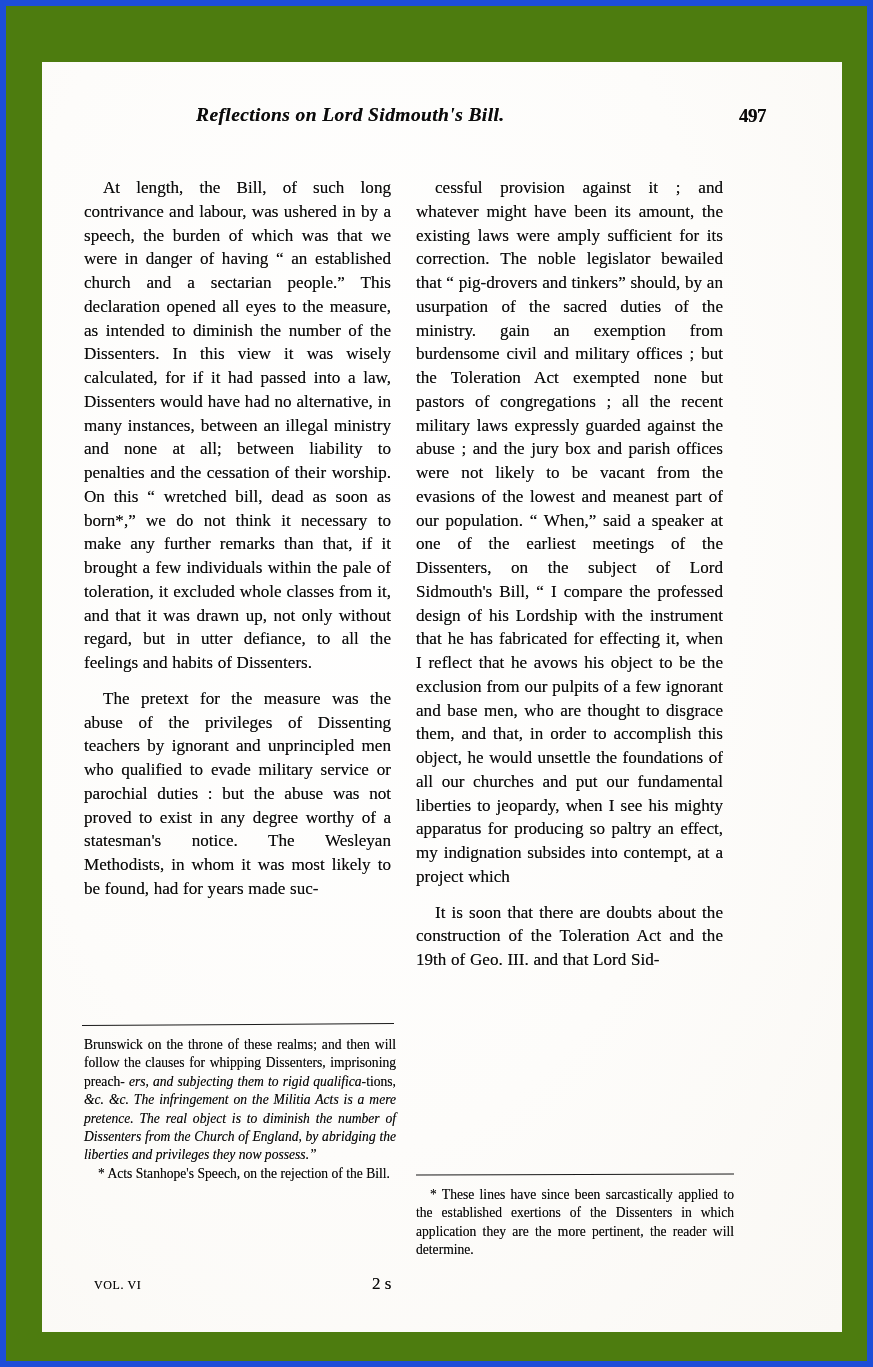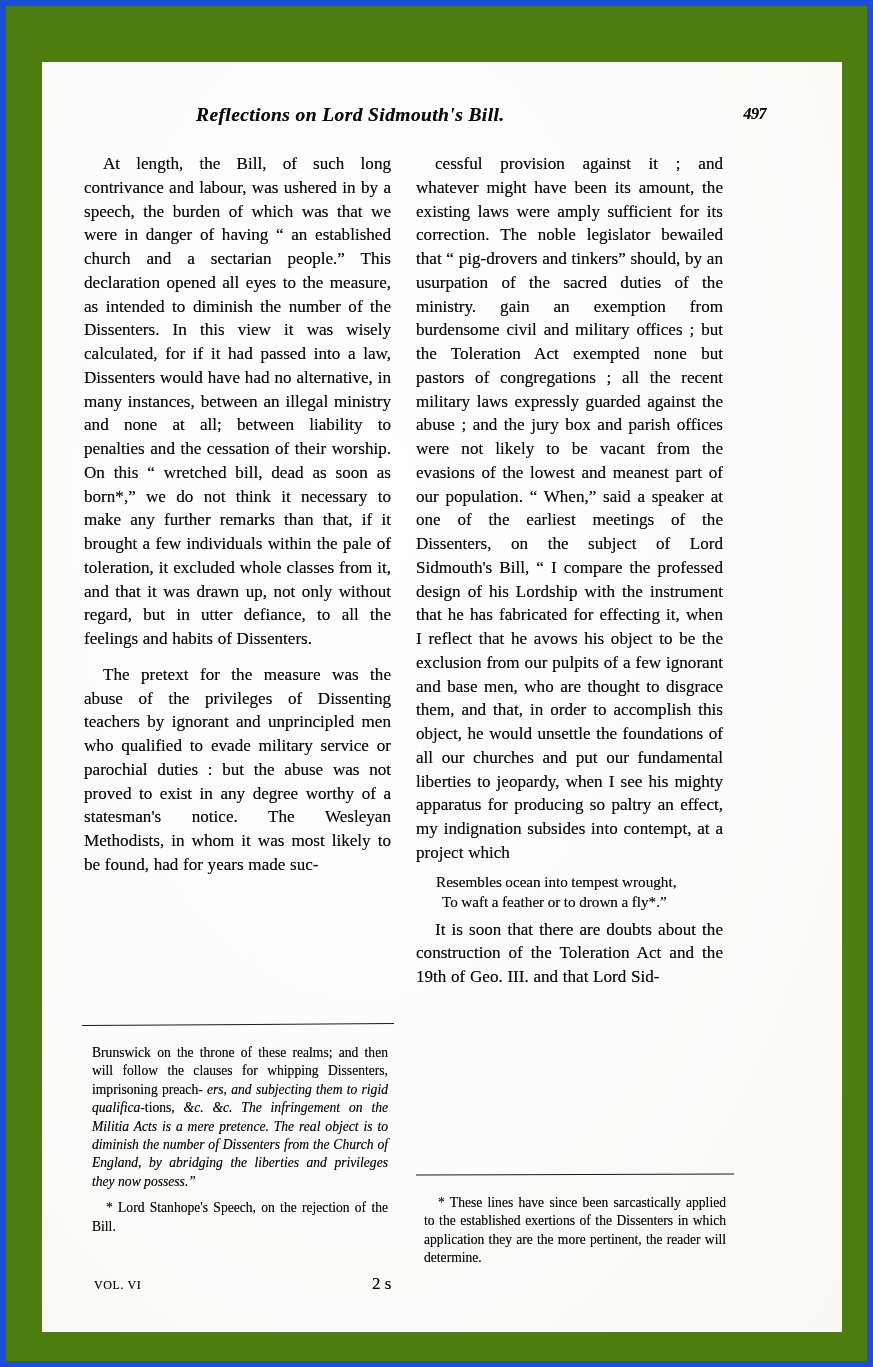--- a/index.html
+++ b/index.html
@@ -49,23 +49,22 @@
     font-style: italic;
     font-weight: bold;
     font-size: 19.5px;
     letter-spacing: 0.4px;
     white-space: nowrap;
   }
   #head-folio {
     position: absolute;
     right: 12px; top: 1px;
     font-weight: bold;
-    font-size: 16px;
+    font-size: 19px;
     letter-spacing: -0.5px;
-    font-style: italic;
   }
 
   
   .column {
     position: absolute;
     top: 146px;
     width: 307px;
     font-size: 17.1px;
     line-height: 23.75px;
     text-align: justify;
@@ -73,21 +72,21 @@
     -webkit-hyphens: none;
     hyphens: none;
   }
   #col-left  { left: 78px;  }
   #col-right { left: 410px; }
 
   .para { margin: 0; text-indent: 19px; }
   .para + .para { margin-top: 12px; }
 
   
-  .para { word-spacing: 0.4px; }
+  .para { word-spacing: 0.4px; margin-top: 24px; }
 
   
   .verse {
     margin: 7px 0 6px 0;
     font-size: 15.2px;
     line-height: 20px;
     text-indent: 0;
     padding-left: 20px;
     text-align: left;
     word-spacing: -0.3px;
@@ -107,21 +106,21 @@
   .footnote {
     position: absolute;
     width: 312px;
     font-size: 13.6px;
     line-height: 18.4px;
     text-align: justify;
   }
   #footnote-left  { left: 78px;  top: 1030px; }
   #footnote-right { left: 410px; top: 1180px; width: 318px; }
 
-  .fn-para { margin: 8px; text-indent: 0; }
+  .fn-para { margin: 0; text-indent: 0; }
   .fn-para.indented { text-indent: 14px; }
   .fn-italic { font-style: italic; }
 
   
   #vol-mark {
     position: absolute;
     left: 88px; top: 1272px;
     font-size: 12px;
     font-variant: small-caps;
     letter-spacing: 0.6px;
@@ -153,34 +152,30 @@
   </div>
 
   <div class="column" id="col-left">
     <p class="para">At length, the Bill, of such long contrivance and labour, was ushered in by a speech, the burden of which was that we were in danger of having “ an established church and a sectarian people.” This declaration opened all eyes to the measure, as intended to diminish the number of the Dissenters. In this view it was wisely calculated, for if it had passed into a law, Dissenters would have had no alternative, in many instances, between an illegal ministry and none at all; between liability to penalties and the cessation of their worship. On this “ wretched bill, dead as soon as born*,” we do not think it necessary to make any further remarks than that, if it brought a few individuals within the pale of toleration, it excluded whole classes from it, and that it was drawn up, not only without regard, but in utter defiance, to all the feelings and habits of Dissenters.</p>
     <p class="para">The pretext for the measure was the abuse of the privileges of Dissenting teachers by ignorant and unprincipled men who qualified to evade military service or parochial duties : but the abuse was not proved to exist in any degree worthy of a statesman's notice. The Wesleyan Methodists, in whom it was most likely to be found, had for years made suc-</p>
   </div>
 
   <div class="column" id="col-right">
     <p class="para">cessful provision against it ; and whatever might have been its amount, the existing laws were amply sufficient for its correction. The noble legislator bewailed that “ pig-drovers and tinkers” should, by an usurpation of the sacred duties of the ministry. gain an exemption from burdensome civil and military offices ; but the Toleration Act exempted none but pastors of congregations ; all the recent military laws expressly guarded against the abuse ; and the jury box and parish offices were not likely to be vacant from the evasions of the lowest and meanest part of our population. “ When,” said a speaker at one of the earliest meetings of the Dissenters, on the subject of Lord Sidmouth's Bill, “ I compare the professed design of his Lordship with the instrument that he has fabricated for effecting it, when I reflect that he avows his object to be the exclusion from our pulpits of a few ignorant and base men, who are thought to disgrace them, and that, in order to accomplish this object, he would unsettle the foundations of all our churches and put our fundamental liberties to jeopardy, when I see his mighty apparatus for producing so paltry an effect, my indignation subsides into contempt, at a project which</p>
 
-    <div class="verse">
-      <div class="v1">Resembles ocean into tempest wrought,</div>
-      <div class="v2">To waft a feather or to drown a fly*.”</div>
-    </div>
 
     <p class="para">It is soon that there are doubts about the construction of the Toleration Act and the 19th of Geo. III. and that Lord Sid-</p>
   </div>
 
   <div class="footnote-rule" id="rule-left"></div>
   <div class="footnote-rule" id="rule-right"></div>
 
   <div class="footnote" id="footnote-left">
     <p class="fn-para"><span>Brunswick on the throne of these realms; and then will follow the clauses for whipping Dissenters, imprisoning preach-</span> <span class="fn-italic">ers, and subjecting them to rigid qualifica-</span><span>tions,</span> <span class="fn-italic">&amp;c. &amp;c. The infringement on the Militia Acts is a mere pretence. The real object is to diminish the number of Dissenters from the Church of England, by abridging the liberties and privileges they now possess.”</span></p>
-    <p class="fn-para indented"><span>*</span> <span>Lord Stanhope's Speech, on the rejection of the Bill.</span></p>
+    <p class="fn-para indented"><span>*</span> <span>Acts Stanhope's Speech, on the rejection of the Bill.</span></p>
   </div>
 
   <div class="footnote" id="footnote-right">
     <p class="fn-para indented"><span>*</span> <span>These lines have since been sarcastically applied to the established exertions of the Dissenters  in which application they are the more pertinent, the reader will determine.</span></p>
   </div>
 
   <div id="vol-mark">VOL. VI</div>
   <div id="sheet-sig">2 s</div>
 
 </div>

